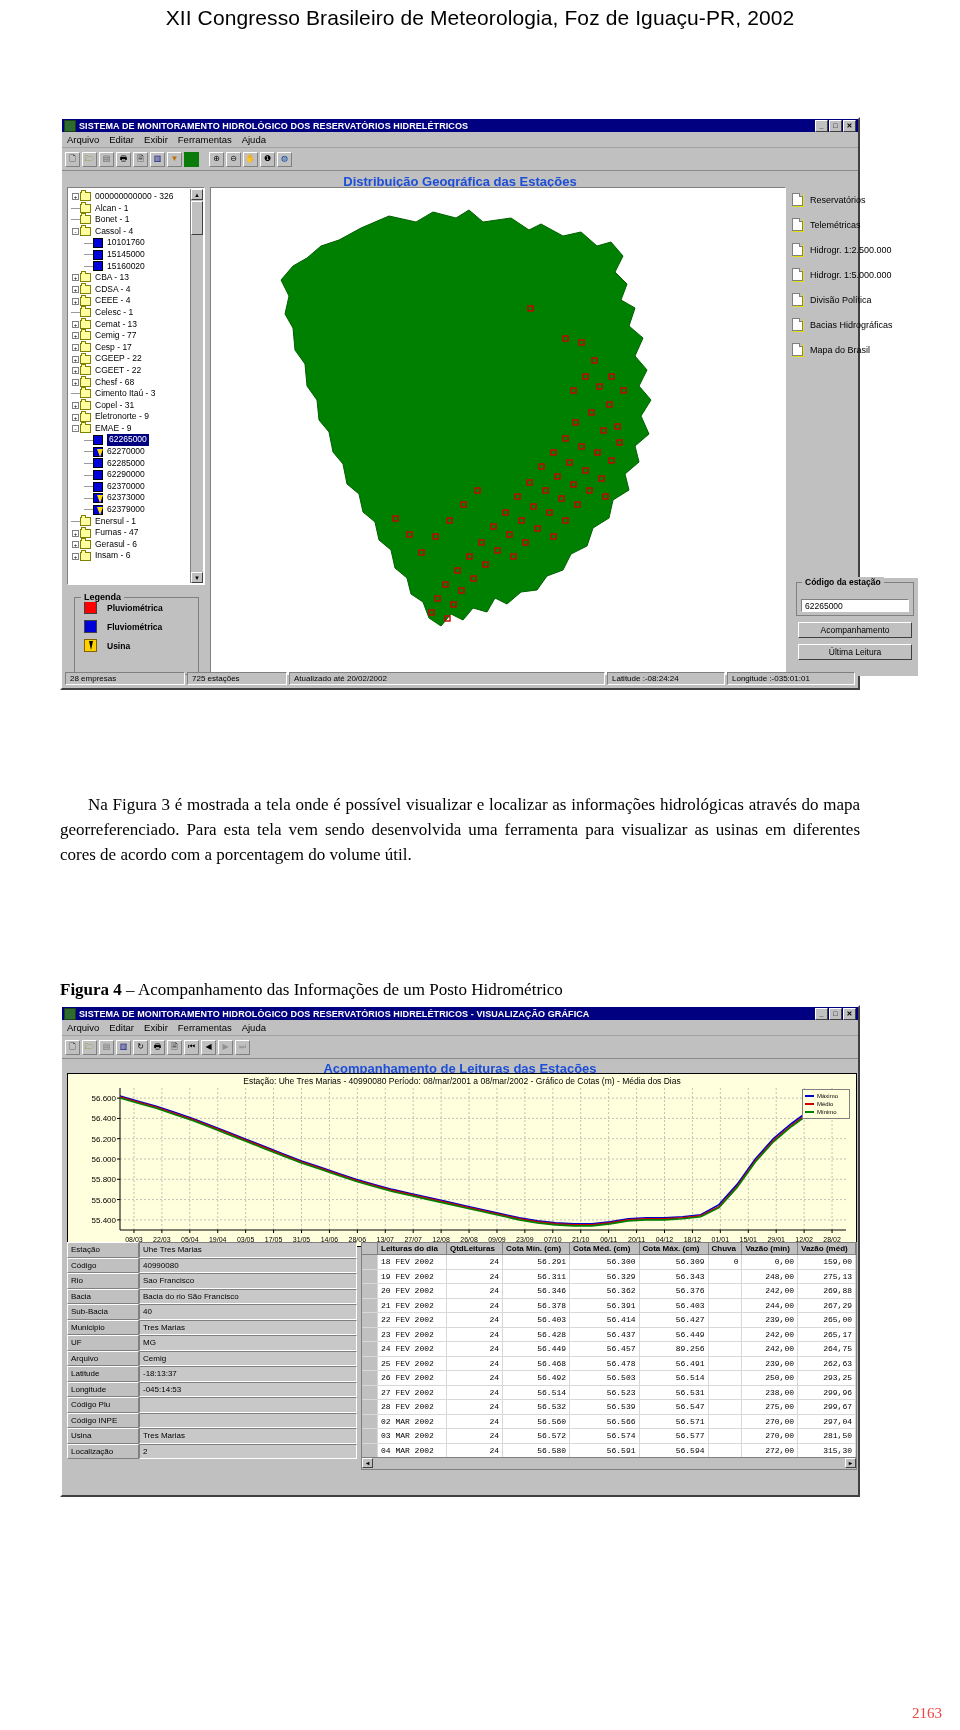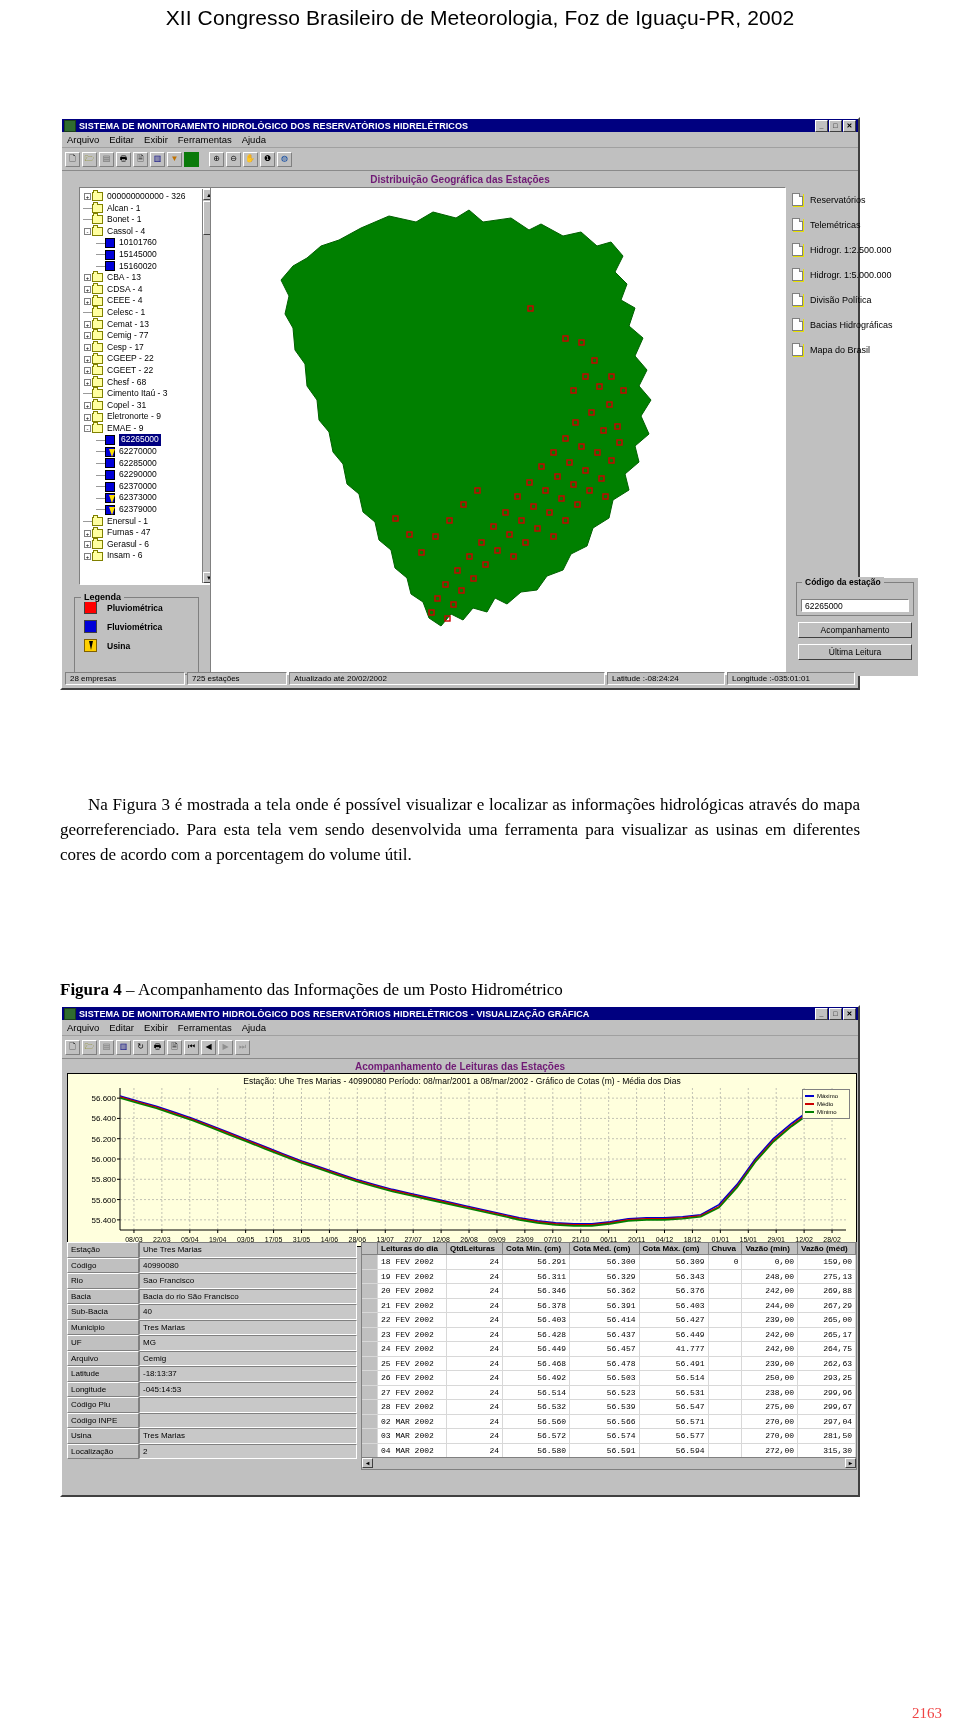--- a/index.html
+++ b/index.html
@@ -58,21 +58,21 @@
   }
   .tbtn{
     width:15px;height:15px;background:#c0c0c0;
     border-top:1px solid #fff;border-left:1px solid #fff;
     border-right:1px solid #808080;border-bottom:1px solid #808080;
     display:flex;align-items:center;justify-content:center;
     font-size:8px;line-height:1;color:#000;box-sizing:border-box;
   }
   .tsep{width:6px;}
   .win-title-band{
-    text-align:center;color:#701a75;font-weight:bold;font-size:10px;
+    text-align:center;color:#1d4ed8;font-weight:bold;font-size:13px;
     padding:3px 0 4px 0;
   }
   .statusbar{
     position:absolute;left:3px;right:3px;bottom:3px;height:13px;
     display:flex;gap:2px;font-size:8px;color:#000;
   }
   .sb-cell{
     border-top:1px solid #808080;border-left:1px solid #808080;
     border-right:1px solid #fff;border-bottom:1px solid #fff;
     background:#c0c0c0;display:flex;align-items:center;
@@ -82,21 +82,20 @@
   
   #win-map{left:60px;top:117px;width:800px;height:573px;}
   .sunken{
     border-top:1px solid #808080;border-left:1px solid #808080;
     border-right:1px solid #fff;border-bottom:1px solid #fff;
     background:#fff;box-sizing:border-box;
   }
   #tree-panel{
     position:absolute;left:5px;top:68px;width:138px;height:398px;
     overflow:hidden;
-    margin-left:12px;
   }
   .tree{padding:3px 2px 2px 3px;font-size:8.5px;color:#000;line-height:11.6px;
         font-family:"Liberation Sans",sans-serif;}
   .tnode{display:flex;align-items:center;height:11.6px;white-space:nowrap;}
   .tw{width:9px;flex:0 0 auto;display:flex;align-items:center;justify-content:center;}
   .plus{
     width:7px;height:7px;background:#fff;border:1px solid #808080;
     font-size:6px;line-height:6px;text-align:center;color:#000;box-sizing:border-box;
   }
   .dash{width:9px;height:1px;background:#9a9a9a;}
@@ -1004,21 +1003,21 @@
                 <td class="num"></td>
                 <td class="num">242,00</td>
                 <td class="num">265,17</td>
               </tr>
               <tr>
                 <td class="rowhdr"></td>
                 <td>24 FEV 2002</td>
                 <td class="num">24</td>
                 <td class="num">56.449</td>
                 <td class="num">56.457</td>
-                <td class="num">41.777</td>
+                <td class="num">89.256</td>
                 <td class="num"></td>
                 <td class="num">242,00</td>
                 <td class="num">264,75</td>
               </tr>
               <tr>
                 <td class="rowhdr"></td>
                 <td>25 FEV 2002</td>
                 <td class="num">24</td>
                 <td class="num">56.468</td>
                 <td class="num">56.478</td>

